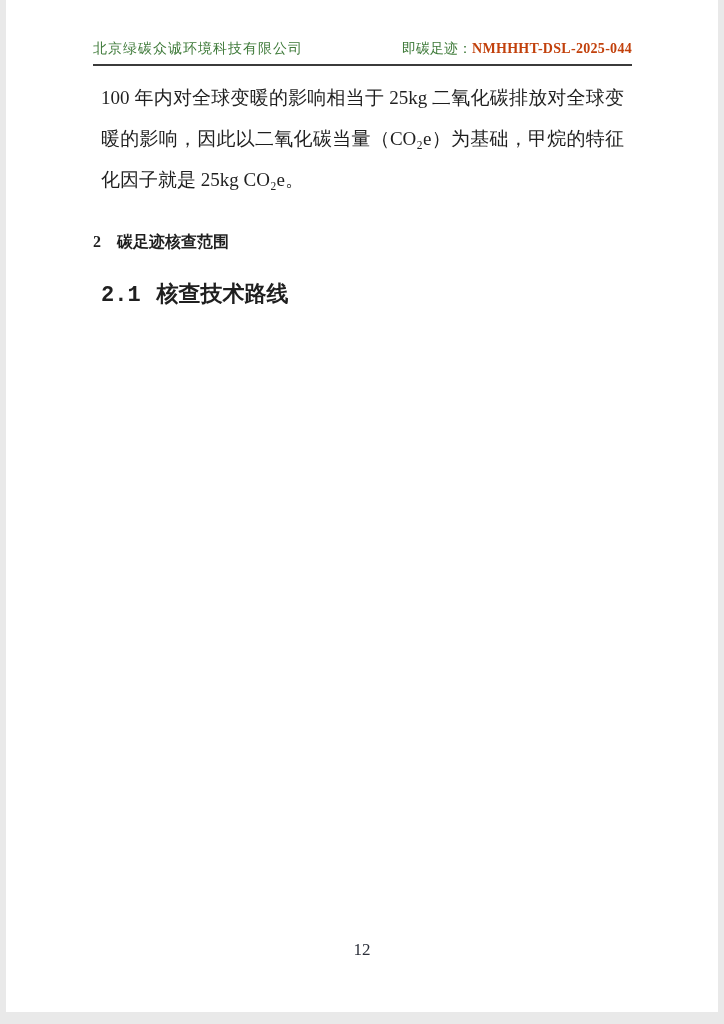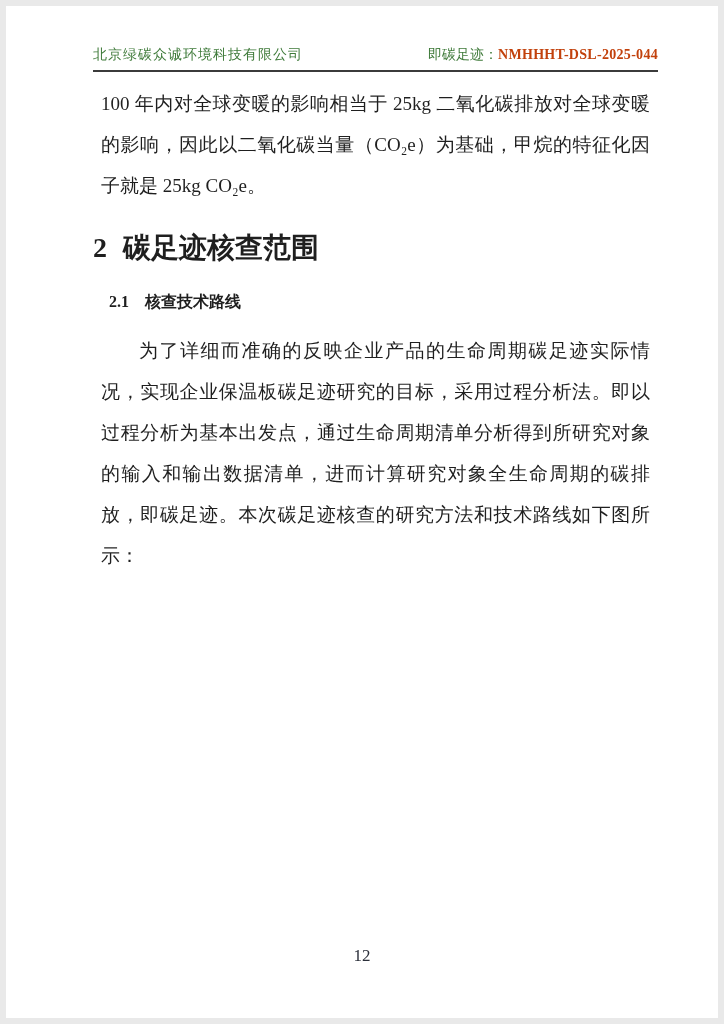--- a/index.html
+++ b/index.html
@@ -10,26 +10,26 @@
     width: 724px;
     height: 1024px;
     background: var(--surround, #e9e9e9);
     position: relative;
     overflow: hidden;
     font-family: "Liberation Serif", "DejaVu Serif", serif;
   }
   .page {
     position: absolute;
     left: 6px;
-    top: 6px;
+    top: 0;
     width: 712px;
     height: 1012px;
     background: var(--page_bg, #ffffff);
     box-sizing: border-box;
-    padding: 40px 60px 0 87px;
+    padding: 40px 86px 0 87px;
     color: var(--body_text, #1f1f1f);
   }
   .header {
     display: flex;
     justify-content: space-between;
     align-items: flex-end;
     border-bottom: 2px solid var(--rule, #3b3b3b);
     padding-bottom: 6px;
     font-size: 14px;
     line-height: 18px;
@@ -54,30 +54,31 @@
     margin: 8px;
   }
   .para-first {
     margin-top: 11px;
   }
   .para-indent {
     margin-top: 14px;
     text-indent: 2em;
   }
   .h1 {
-    font-size: 28px;
+    font-size: 16px;
     font-weight: bold;
     margin: 27px 0 0 0;
     line-height: 30px;
   }
   .h2 {
-    font-size: 16px;
+    font-size: 22px;
     font-weight: bold;
-    margin: 25px 0 0 16px;
+    margin: 25px 0 0 8px;
     line-height: 28px;
+    font-family: Liberation Mono, monospace;
   }
   .sec-num {
     display: inline-block;
     margin-right: 16px;
   }
   .footer {
     position: absolute;
     bottom: 52px;
     left: 0;
     width: 100%;
@@ -101,19 +102,18 @@
   <p class="para para-first">100 年内对全球变暖的影响相当于 25kg 二氧化碳排放对全球变暖的影响，因此以二氧化碳当量（CO₂e）为基础，甲烷的特征化因子就是 25kg CO₂e。</p>
 
   <h1 class="h1">
     <span class="sec-num">2</span><span>碳足迹核查范围</span>
   </h1>
 
   <h2 class="h2">
     <span class="sec-num">2.1</span><span>核查技术路线</span>
   </h2>
 
-  <p class="para para-indent">为了详细而准确的反映企业产品的生命周期碳足迹实际情况，实现企业保温板碳足迹研究的目标，采用过程分析法。即以过程分析为基本出发点，通过生命周期清单分析得到所研究对象的输入和输出数据清单，进而计算研究对象全生命周期的碳排放，即碳足迹。本次碳足迹核查的研究方法和技术路线如下图所示：</p>
 
   <div class="footer">
     <span>12</span>
   </div>
 
 </div>
 
 </body></html>

